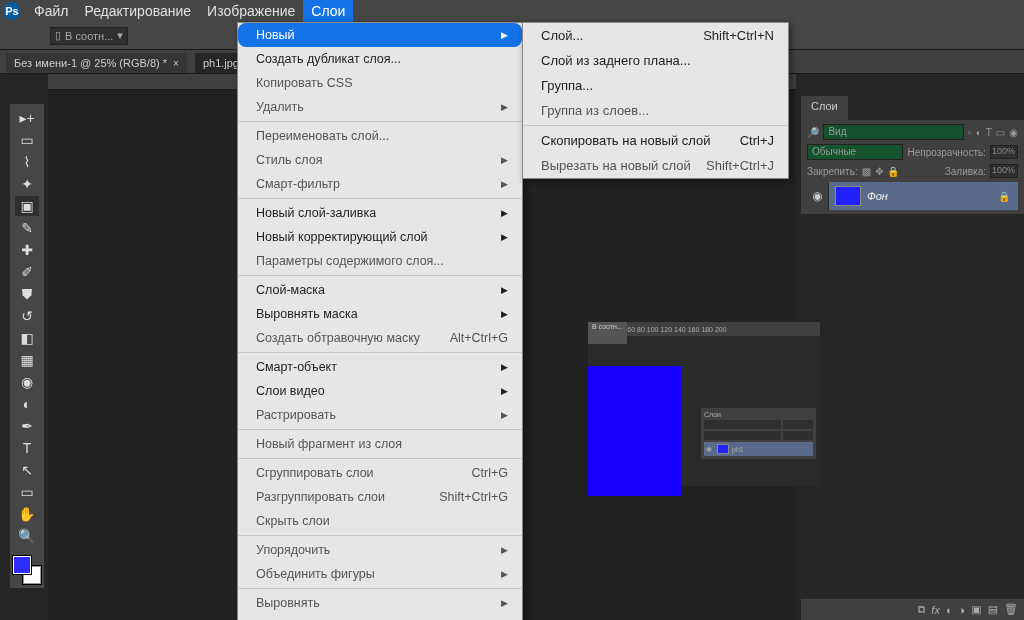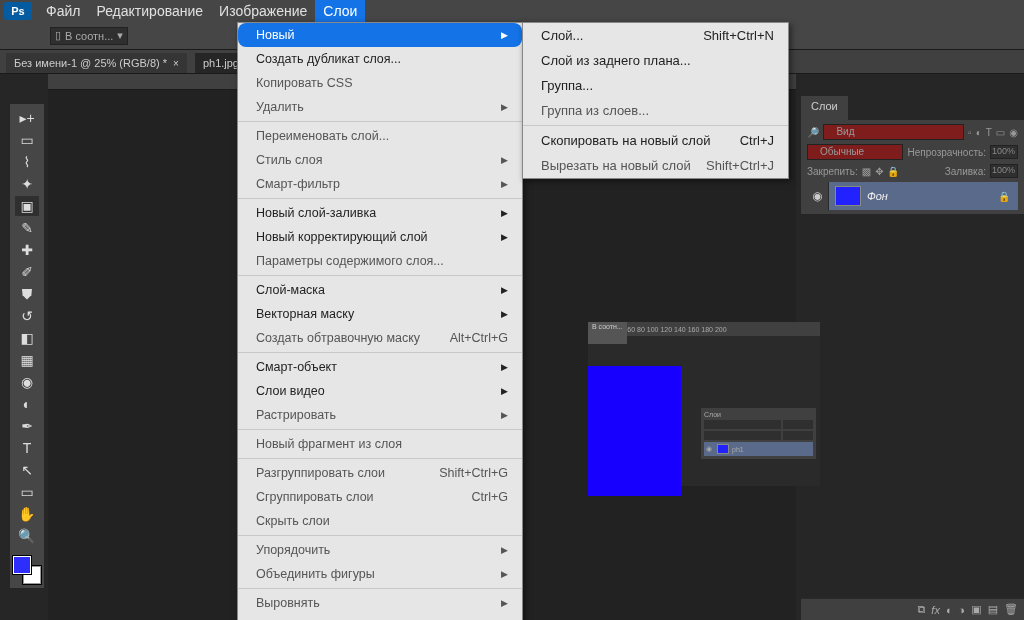--- a/index.html
+++ b/index.html
@@ -1,18 +1,18 @@
 <!DOCTYPE html>
 <html><head>
 <meta charset="utf-8">
 <style>
 * { margin:0; padding:0; box-sizing:border-box; font-family:Arial,sans-serif; user-select:none; }
 body { background:#262626; width:1024px; height:620px; overflow:hidden; position:relative; color:#ccc; font-size:12px; }
 .menubar { background:#464646; height:22px; display:flex; align-items:center; padding-left:4px; gap:0; }
-.menubar .logo { width:28px; height:18px; background:#055ba0; border-radius:3px; margin-right:6px; display:flex; align-items:center; justify-content:center; color:#fff; font-weight:bold; font-size:11px; font-family:'Segoe UI',Arial; }
+.menubar .logo { width:16px; height:18px; background:#055ba0; border-radius:8px; margin-right:6px; display:flex; align-items:center; justify-content:center; color:#fff; font-weight:bold; font-size:11px; font-family:'Segoe UI',Arial; }
 .menubar .mitem { padding:4px 8px; color:#e0e0e0; font-size:14px; cursor:default; }
 .menubar .mitem.active { background:#1473e6; color:#fff; }
 .optionsbar { background:#464646; height:28px; border-bottom:1px solid #1a1a1a; display:flex; align-items:center; padding-left:50px; gap:4px; }
 .opt-drop { background:#2f2f2f; border:1px solid #222; height:18px; padding:0 4px; display:flex; align-items:center; font-size:11px; color:#aaa; }
 .tabbar { background:#404040; height:24px; display:flex; align-items:flex-end; padding-left:6px; border-bottom:1px solid #1a1a1a; }
 .tab { padding:4px 8px; font-size:11px; color:#ccc; background:#353535; margin-right:8px; display:flex; align-items:center; }
 .tab.active { background:#262626; }
 .tab .close { margin-left:6px; font-size:10px; }
 .hruler { position:absolute; top:74px; left:48px; right:228px; height:16px; background:#404040; border-bottom:1px solid #1a1a1a; }
 .toolbox { position:absolute; left:10px; top:104px; width:34px; background:#464646; padding:4px 0; display:flex; flex-direction:column; align-items:center; gap:2px; }
@@ -23,21 +23,21 @@
 .swatch-bg { position:absolute; width:18px; height:18px; background:#fff; border:1px solid #999; outline:1px solid #000; bottom:0; right:0; }
 .canvas-area { position:absolute; top:90px; left:48px; right:228px; bottom:0; background:#222; }
 
 
 .rightpanel { position:absolute; right:0; top:96px; width:223px; bottom:0; }
 .panel-tabs { height:24px; display:flex; }
 .ptab { padding:4px 10px; font-size:11px; color:#ccc; }
 .ptab.active { background:#404040; }
 .panel-body { background:#404040; padding:4px 6px; }
 .prow { display:flex; align-items:center; gap:4px; font-size:10px; color:#999; margin-bottom:4px; }
-.prow .drop { background:#7f1d1d; border:1px solid #222; padding:1px 12px; flex:1; height:16px; font-size:10px; }
+.prow .drop { background:#14532d; border:1px solid #222; padding:1px 4px; flex:1; height:16px; font-size:10px; }
 .prow .small { width:28px; height:14px; background:#2f2f2f; border:1px solid #222; font-size:9px; text-align:right; padding-right:2px; color:#888; }
 .layerlist { margin-top:4px; }
 .layerrow { display:flex; align-items:center; background:#5a6a8a; height:28px; }
 .layerrow .eye { width:22px; height:28px; background:#404040; display:flex; align-items:center; justify-content:center; color:#ccc; border-right:1px solid #2a2a2a; }
 .layerrow .thumb { width:26px; height:20px; background:#2222ff; border:1px solid #888; margin:0 6px; }
 .layerrow .lname { flex:1; font-size:11px; font-style:italic; color:#eee; }
 .layerrow .lock { width:16px; color:#ccc; font-size:10px; margin-right:4px; }
 .panel-bottom { position:absolute; bottom:0; left:0; right:0; height:22px; background:#404040; border-top:1px solid #2a2a2a; display:flex; align-items:center; justify-content:flex-end; gap:6px; padding:0 6px; font-size:11px; color:#aaa; }
 
 
@@ -234,21 +234,21 @@
     </div>
     <div class="mi">
       <span>Параметры содержимого слоя...</span>
     </div>
     <div class="sep"></div>
     <div class="mi enabled">
       <span>Слой-маска</span>
       <span class="arrow">▶</span>
     </div>
     <div class="mi enabled">
-      <span>Векторная маску</span>
+      <span>Выровнять маска</span>
       <span class="arrow">▶</span>
     </div>
     <div class="mi">
       <span>Создать обтравочную маску</span>
       <span>Alt+Ctrl+G</span>
     </div>
     <div class="sep"></div>
     <div class="mi enabled">
       <span>Смарт-объект</span>
       <span class="arrow">▶</span>
@@ -260,28 +260,28 @@
     <div class="mi">
       <span>Растрировать</span>
       <span class="arrow">▶</span>
     </div>
     <div class="sep"></div>
     <div class="mi">
       <span>Новый фрагмент из слоя</span>
     </div>
     <div class="sep"></div>
     <div class="mi">
+      <span>Сгруппировать слои</span>
+      <span>Ctrl+G</span>
+    </div>
+    <div class="mi">
       <span>Разгруппировать слои</span>
       <span>Shift+Ctrl+G</span>
     </div>
     <div class="mi">
-      <span>Сгруппировать слои</span>
-      <span>Ctrl+G</span>
-    </div>
-    <div class="mi">
       <span>Скрыть слои</span>
     </div>
     <div class="sep"></div>
     <div class="mi">
       <span>Упорядочить</span>
       <span class="arrow">▶</span>
     </div>
     <div class="mi">
       <span>Объединить фигуры</span>
       <span class="arrow">▶</span>

